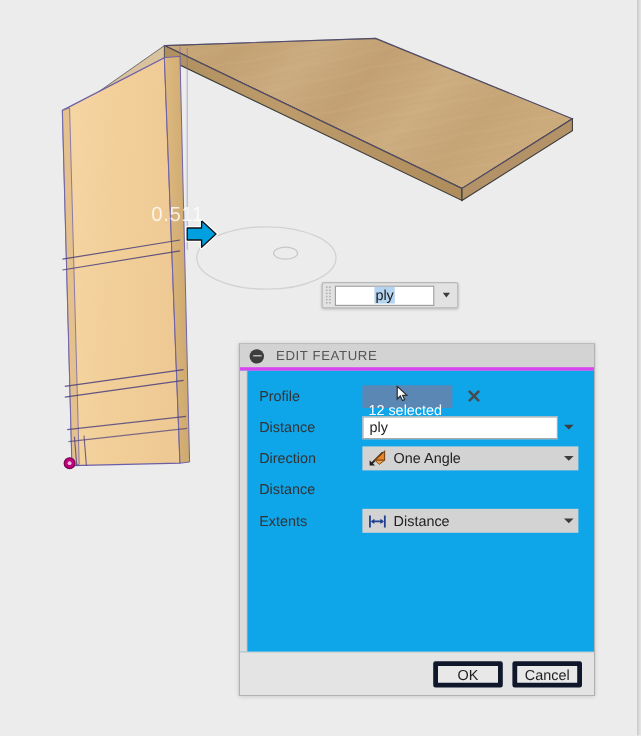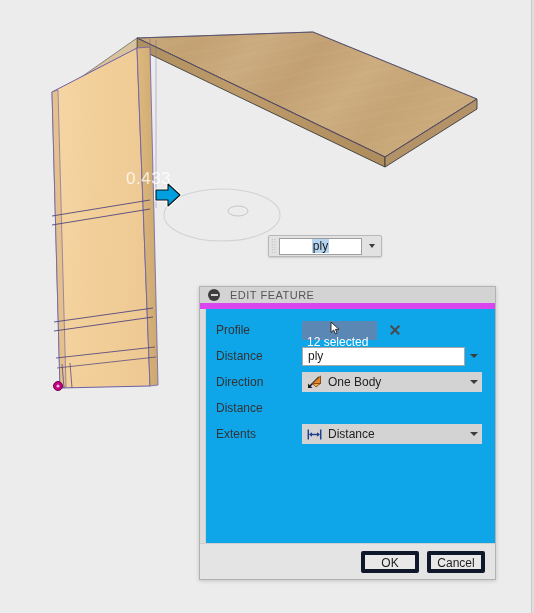--- a/index.html
+++ b/index.html
@@ -88,21 +88,21 @@
     width: 297px; height: 294px;
     background: #e4e4e4;
     border: 1px solid #b2b2b2;
     box-shadow: 0 1px 4px rgba(0,0,0,0.18);
     display: flex; flex-direction: column;
     font-size: 12px;
   }
   #dlg-titlebar {
     height: 22px;
     background: #d3d3d3;
-    border-bottom: 6px solid #d946ef;
+    border-bottom: 3px solid #d946ef;
     display: flex; align-items: center;
     padding-left: 8px;
     flex: none;
   }
   #dlg-collapse {
     width: 12px; height: 12px; border-radius: 50%;
     background: #3d3d3d;
     position: relative;
     flex: none;
     cursor: pointer;
@@ -300,21 +300,21 @@
 
     <circle cx="58" cy="386" r="4.5" fill="#c0007f" stroke="#7a0052" stroke-width="1"></circle>
     <circle cx="58" cy="386" r="1.6" fill="#fff" opacity="0.75"></circle>
 
     <g transform="translate(156,184)">
       <path d="M0,6 L12,6 L12,0 L24,11 L12,22 L12,16 L0,16 Z" fill="#00a0e0" stroke="#ffffff" stroke-width="3.2" stroke-linejoin="round"></path>
       <path d="M0,6 L12,6 L12,0 L24,11 L12,22 L12,16 L0,16 Z" fill="#00a0e0" stroke="#111111" stroke-width="1.1" stroke-linejoin="round"></path>
     </g>
   </svg>
 
-  <div class="dim-text" style="left:126px; top:169px;">0.433</div>
+  <div class="dim-text" style="left:126px; top:169px;">0.511</div>
 </div>
 
 <div id="float-input">
   <div id="float-grip">
     <div class="dots"></div>
   </div>
   <div id="float-field">
     <span class="selected-text">ply</span>
   </div>
   <div id="float-arrow">
@@ -367,21 +367,21 @@
         <div class="row-control">
           <div class="icon-combo">
             <span class="ic">
               <svg width="15" height="14" viewBox="0 0 15 14">
                 <path d="M2,12 L12,2" stroke="#1f1f1f" stroke-width="1.6"></path>
                 <path d="M1,13 L1,8.5 L5.5,13 Z" fill="#1f1f1f"></path>
                 <path d="M5.5,8.5 L13.5,1 L13.5,8.5 Z" fill="#e8852a" stroke="#7a4410" stroke-width="0.9"></path>
                 <path d="M5.5,8.5 L13.5,8.5 L9,12 Z" fill="#f0a650" stroke="#7a4410" stroke-width="0.8"></path>
               </svg>
             </span>
-            <span class="ic-label">One Body</span>
+            <span class="ic-label">One Angle</span>
             <span class="combo-btn">
               <span class="caret-dn"></span>
             </span>
           </div>
         </div>
       </div>
 
       <div class="row">
         <div class="row-label">Distance</div>
       </div>

